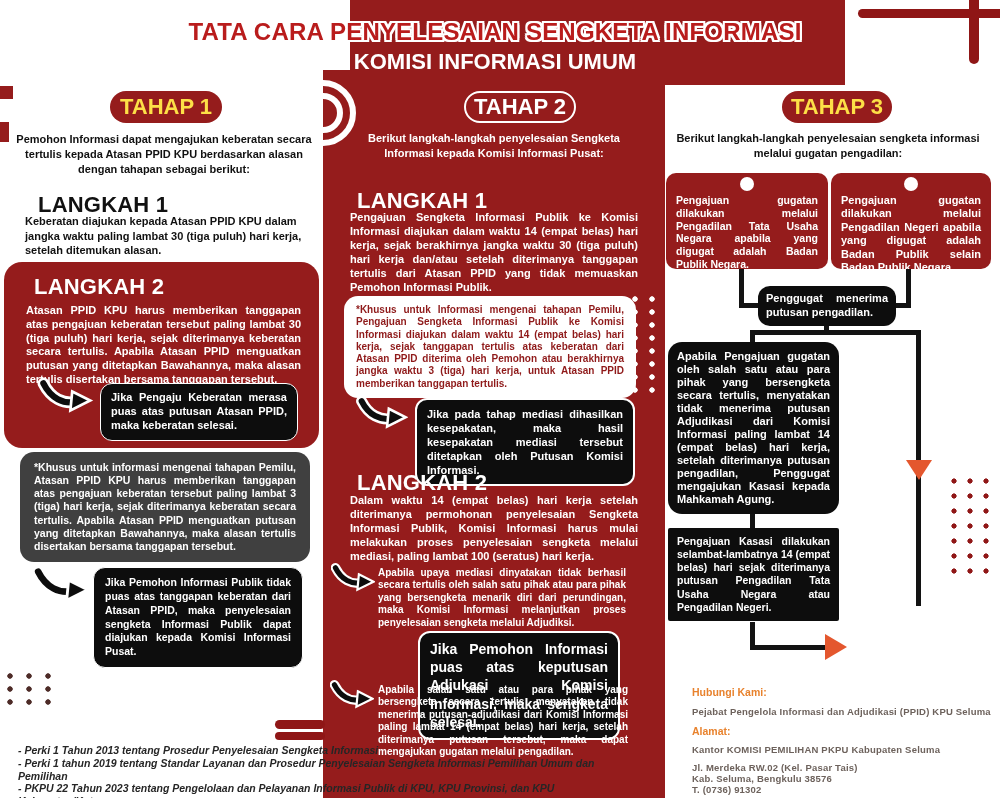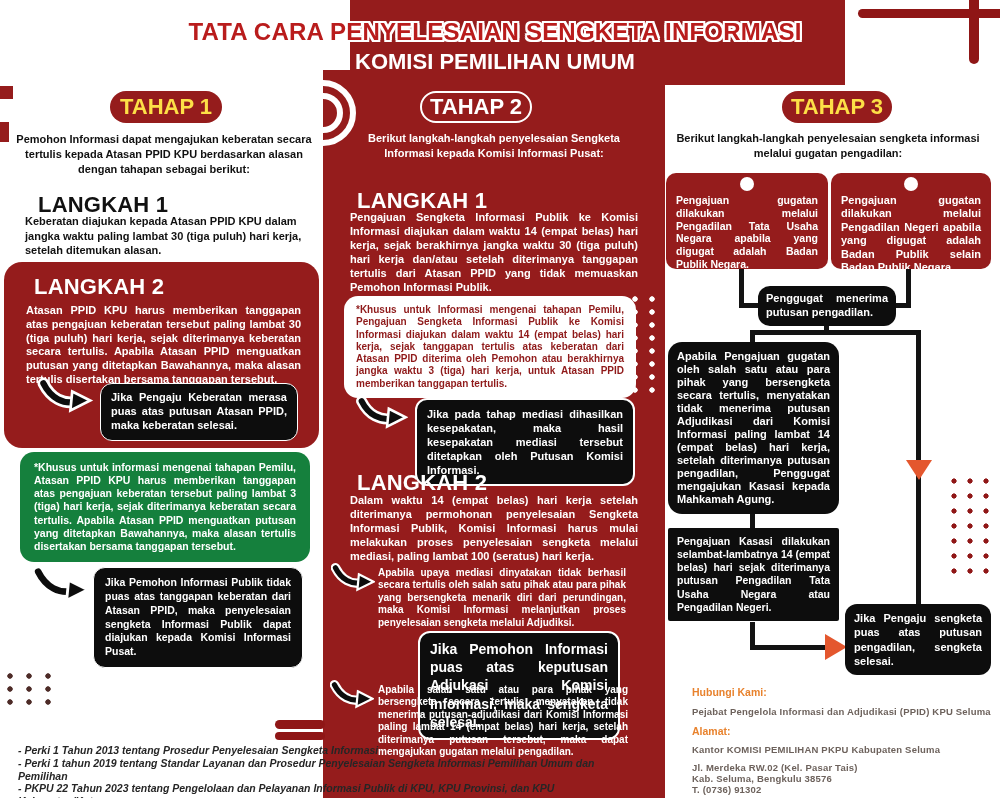--- a/index.html
+++ b/index.html
@@ -1,21 +1,21 @@
 <!DOCTYPE html>
 <html><head>
 <meta charset="utf-8">
 <style>
   html,body{margin:0;padding:0;background:#ffffff;}
   .canvas{position:relative;width:1000px;height:798px;overflow:hidden;background:#ffffff;
           font-family:"Liberation Sans","DejaVu Sans",sans-serif;font-weight:bold;color:#111;}
   .abs{position:absolute;}
   
   .red-bg{background:#951c1c;}
-  .red2-bg{background:#15803d;}
+  .red2-bg{background:#404040;}
   .black-box{background:#0d0d0d;color:#fff;border-radius:12px;}
   
   .title-bg{left:350px;top:0;width:495px;height:85px;background:#951c1c;}
   .title-wrap{left:150px;top:18px;width:690px;text-align:center;}
   .title-l1{font-size:24px;letter-spacing:.2px;color:#b91c1c;
     text-shadow:-2px -2px 0 #fff,2px -2px 0 #fff,-2px 2px 0 #fff,2px 2px 0 #fff,0 -2px 0 #fff,0 2px 0 #fff,-2px 0 0 #fff,2px 0 0 #fff;}
   .title-l2{font-size:22px;color:#fff;margin-top:3px;}
   .hbar{left:858px;top:9px;width:160px;height:9px;border-radius:5px;background:#8f1616;}
   .vbar{left:969px;top:-8px;width:10px;height:72px;border-radius:5px;background:#8f1616;}
   
@@ -61,21 +61,21 @@
   <div class="abs mid-col">
     <svg class="abs" style="left:-34px;top:8px;" width="70" height="70" viewBox="0 0 70 70">
       <circle cx="34" cy="35" r="30" fill="none" stroke="#fff" stroke-width="6"></circle>
       <circle cx="34" cy="35" r="17" fill="none" stroke="#fff" stroke-width="6"></circle>
     </svg>
   </div>
 
   <div class="abs title-bg"></div>
   <div class="abs title-wrap">
     <div class="title-l1">TATA CARA PENYELESAIAN SENGKETA INFORMASI</div>
-    <div class="title-l2">KOMISI PEMILIHAN UMUM</div>
+    <div class="title-l2">KOMISI INFORMASI UMUM</div>
   </div>
 
   <div class="abs pill pill-solid" style="left:110px;top:91px;width:112px;">TAHAP 1</div>
   <div class="abs ctr" style="left:8px;top:132px;width:312px;font-size:11px;line-height:1.35;">Pemohon Informasi dapat mengajukan keberatan secara tertulis kepada Atasan PPID KPU berdasarkan alasan dengan tahapan sebagai berikut:</div>
 
   <div class="abs langkah" style="left:38px;top:192px;">LANGKAH 1</div>
   <div class="abs body-txt" style="left:25px;top:214px;width:288px;">Keberatan diajukan kepada Atasan PPID KPU dalam jangka waktu paling lambat 30 (tiga puluh) hari kerja, setelah ditemukan alasan.</div>
 
   <div class="abs red-bg" style="left:4px;top:262px;width:315px;height:186px;border-radius:18px;">
     <div class="langkah white" style="margin:12px 0 4px 30px;">LANGKAH 2</div>
@@ -101,21 +101,21 @@
   <div class="abs dots dots-left"></div>
   <div class="abs" style="left:275px;top:720px;width:50px;height:9px;border-radius:5px;background:#8f1616;"></div>
   <div class="abs" style="left:275px;top:732px;width:50px;height:8px;border-radius:5px;background:#8f1616;"></div>
 
   <div class="abs sumber" style="left:18px;top:744px;width:600px;">
     <div>- Perki 1 Tahun 2013 tentang Prosedur Penyelesaian Sengketa Informasi</div>
     <div>- Perki 1 tahun 2019 tentang Standar Layanan dan Prosedur Penyelesaian Sengketa Informasi Pemilihan Umum dan Pemilihan</div>
     <div>- PKPU 22 Tahun 2023 tentang Pengelolaan dan Pelayanan Informasi Publik di KPU, KPU Provinsi, dan KPU Kabupaten/Kota.</div>
   </div>
 
-  <div class="abs pill pill-outline" style="left:420px;top:91px;width:112px;">TAHAP 2</div>
+  <div class="abs pill pill-outline" style="left:464px;top:91px;width:112px;">TAHAP 2</div>
   <div class="abs ctr white" style="left:348px;top:131px;width:292px;font-size:11px;line-height:1.35;">Berikut langkah-langkah penyelesaian Sengketa Informasi kepada Komisi Informasi Pusat:</div>
 
   <div class="abs langkah white" style="left:357px;top:188px;">LANGKAH 1</div>
   <div class="abs white just" style="left:350px;top:211px;width:288px;font-size:11px;line-height:1.27;">Pengajuan Sengketa Informasi Publik ke Komisi Informasi diajukan dalam waktu 14 (empat belas) hari kerja, sejak berakhirnya jangka waktu 30 (tiga puluh) hari kerja dan/atau setelah diterimanya tanggapan tertulis dari Atasan PPID yang tidak memuaskan Pemohon Informasi Publik.</div>
 
   <div class="abs just" style="left:344px;top:296px;width:268px;padding:8px 12px;background:#fff;color:#8f1a1a;border-radius:14px;font-size:10px;line-height:1.23;">*Khusus untuk Informasi mengenai tahapan Pemilu, Pengajuan Sengketa Informasi Publik ke Komisi Informasi diajukan dalam waktu 14 (empat belas) hari kerja, sejak tanggapan tertulis atas keberatan dari Atasan PPID diterima oleh Pemohon atau berakhirnya jangka waktu 3 (tiga) hari kerja, untuk Atasan PPID memberikan tanggapan tertulis.</div>
   <div class="abs dots dots-white"></div>
 
   <svg class="abs" style="left:356px;top:396px;" width="52" height="34" viewBox="0 0 60 40">
     <path d="M6 6 C 14 22, 28 30, 44 26" fill="none" stroke="#fff" stroke-width="13" stroke-linecap="round"></path>
@@ -165,21 +165,20 @@
   <div class="abs cl" style="left:916px;top:330px;width:5px;height:276px;"></div>
   <div class="abs cl" style="left:750px;top:512px;width:5px;height:18px;"></div>
   <div class="abs cl" style="left:750px;top:622px;width:5px;height:28px;"></div>
   <div class="abs cl" style="left:752px;top:645px;width:74px;height:5px;"></div>
   <div class="abs tri-down" style="left:906px;top:460px;"></div>
   <div class="abs tri-right" style="left:825px;top:634px;"></div>
 
   <div class="abs black-box just" style="left:758px;top:286px;width:122px;padding:6px 8px;font-size:11px;line-height:1.26;">Penggugat menerima putusan pengadilan.</div>
   <div class="abs black-box just" style="left:668px;top:342px;width:153px;padding:8px 9px;font-size:11px;line-height:1.18;border-radius:14px;">Apabila Pengajuan gugatan oleh salah satu atau para pihak yang bersengketa secara tertulis, menyatakan tidak menerima putusan Adjudikasi dari Komisi Informasi paling lambat 14 (empat belas) hari kerja, setelah diterimanya putusan pengadilan, Penggugat mengajukan Kasasi kepada Mahkamah Agung.</div>
   <div class="abs black-box just" style="left:668px;top:528px;width:153px;padding:7px 9px;font-size:10.5px;line-height:1.25;border-radius:2px;">Pengajuan Kasasi dilakukan selambat-lambatnya 14 (empat belas) hari sejak diterimanya putusan Pengadilan Tata Usaha Negara atau Pengadilan Negeri.</div>
-  <div class="abs black-box just" style="left:845px;top:604px;width:128px;padding:7px 9px;font-size:11px;line-height:1.3;">Jika Pengaju sengketa puas atas putusan pengadilan, sengketa selesai.</div>
 
   <div class="abs dots dots-red"></div>
 
   <div class="abs" style="left:692px;top:686px;width:300px;">
     <div class="contact-label">Hubungi Kami:</div>
     <div class="contact-line" style="margin-top:8px;">Pejabat Pengelola Informasi dan Adjudikasi (PPID) KPU Seluma</div>
     <div class="contact-label" style="margin-top:8px;">Alamat:</div>
     <div class="contact-line" style="margin-top:7px;">Kantor KOMISI PEMILIHAN PKPU Kabupaten Seluma</div>
     <div class="contact-line" style="margin-top:7px;">Jl. Merdeka RW.02 (Kel. Pasar Tais)</div>
     <div class="contact-line">Kab. Seluma, Bengkulu 38576</div>

